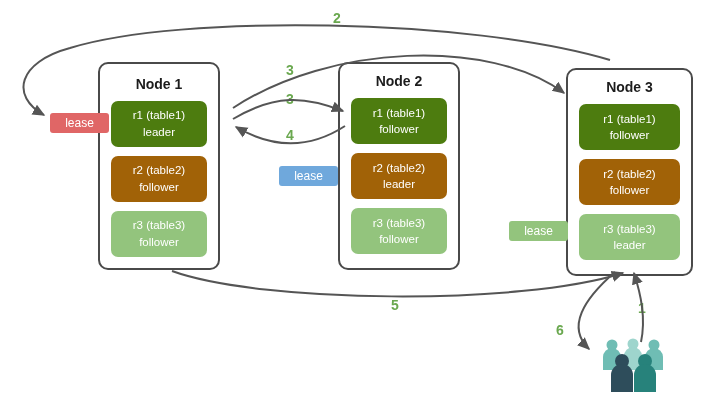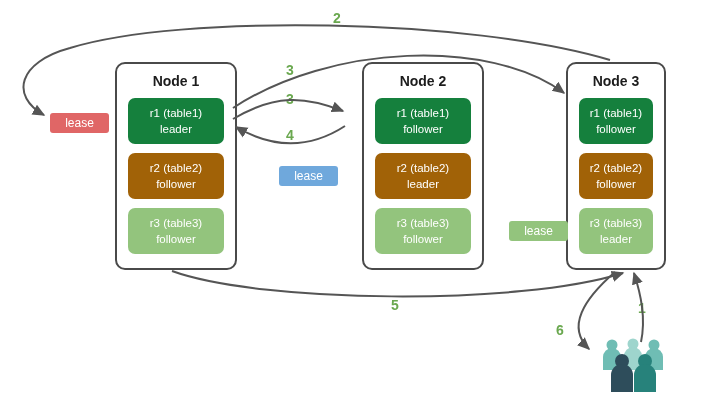--- a/index.html
+++ b/index.html
@@ -5,30 +5,30 @@
   * { margin: 0; padding: 0; box-sizing: border-box; }
   html, body { background: #ffffff; }
   body { font-family: "Liberation Sans", sans-serif; }
   .canvas { position: relative; width: 704px; height: 405px; background: #ffffff; overflow: hidden; }
 
   .node {
     position: absolute; top: 62px; width: 122px; height: 208px;
     background: #ffffff; border: 2px solid #4a4a4a; border-radius: 10px;
     padding: 9px 11px; display: flex; flex-direction: column; gap: 9px;
   }
-  .node--1 { left: 115px; }
-  .node--2 { left: 338px; margin-left: 24px; }
-  .node--3 { left: 566px; width: 100px; }
+  .node--1 { left: 98px; justify-content: center; }
+  .node--2 { left: 338px; }
+  .node--3 { left: 566px; width: 127px; margin-top: 6px; }
   .node-title { text-align: center; font-weight: bold; font-size: 14px; color: #1c1c1c; height: 16px; line-height: 16px; }
   .replica {
     border-radius: 7px; color: #ffffff; font-size: 11.5px; text-align: center;
     display: flex; flex-direction: column; justify-content: center;
     line-height: 1.4; height: 46px; flex: none;
   }
-  .replica--red   { background: #15803d; }
+  .replica--red   { background: #4d7c0f; }
   .replica--blue  { background: #a16207; }
   .replica--green { background: #93c47d; }
 
   .lease {
     position: absolute; width: 59px; height: 20px; border-radius: 3px;
     color: #ffffff; font-size: 12px; display: flex; align-items: center; justify-content: center;
   }
   .lease--red   { background: #e06666; left: 50px;  top: 113px; }
   .lease--blue  { background: #6fa8dc; left: 279px; top: 166px; }
   .lease--green { background: #93c47d; left: 509px; top: 221px; }

